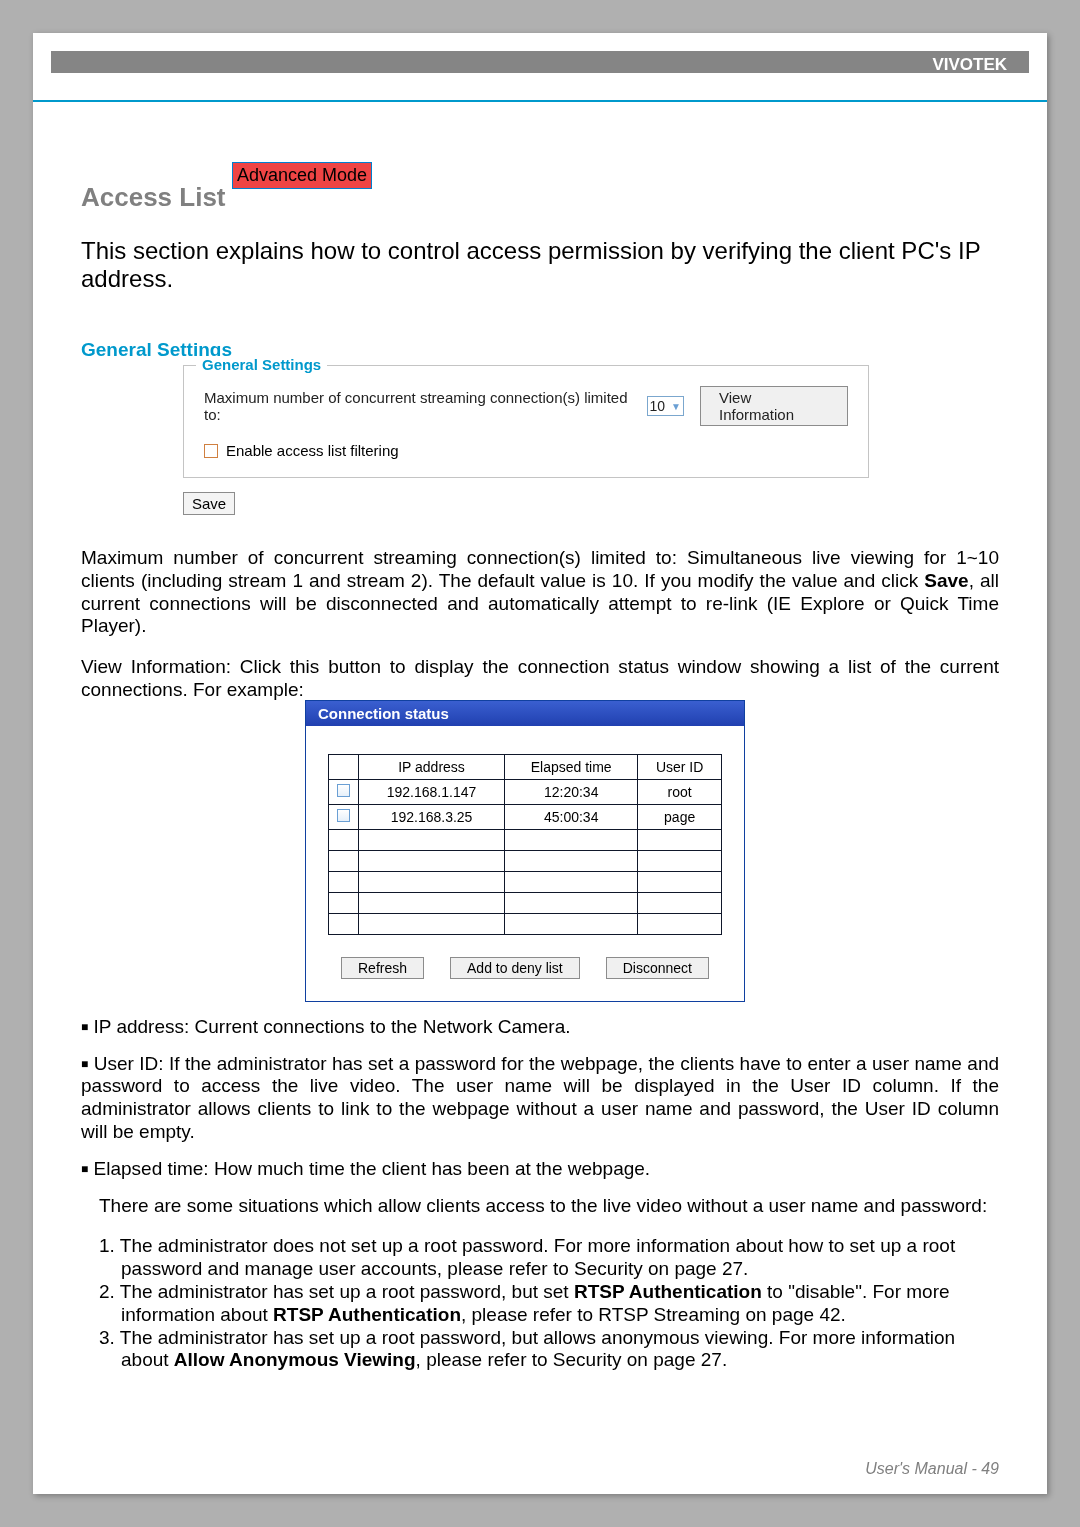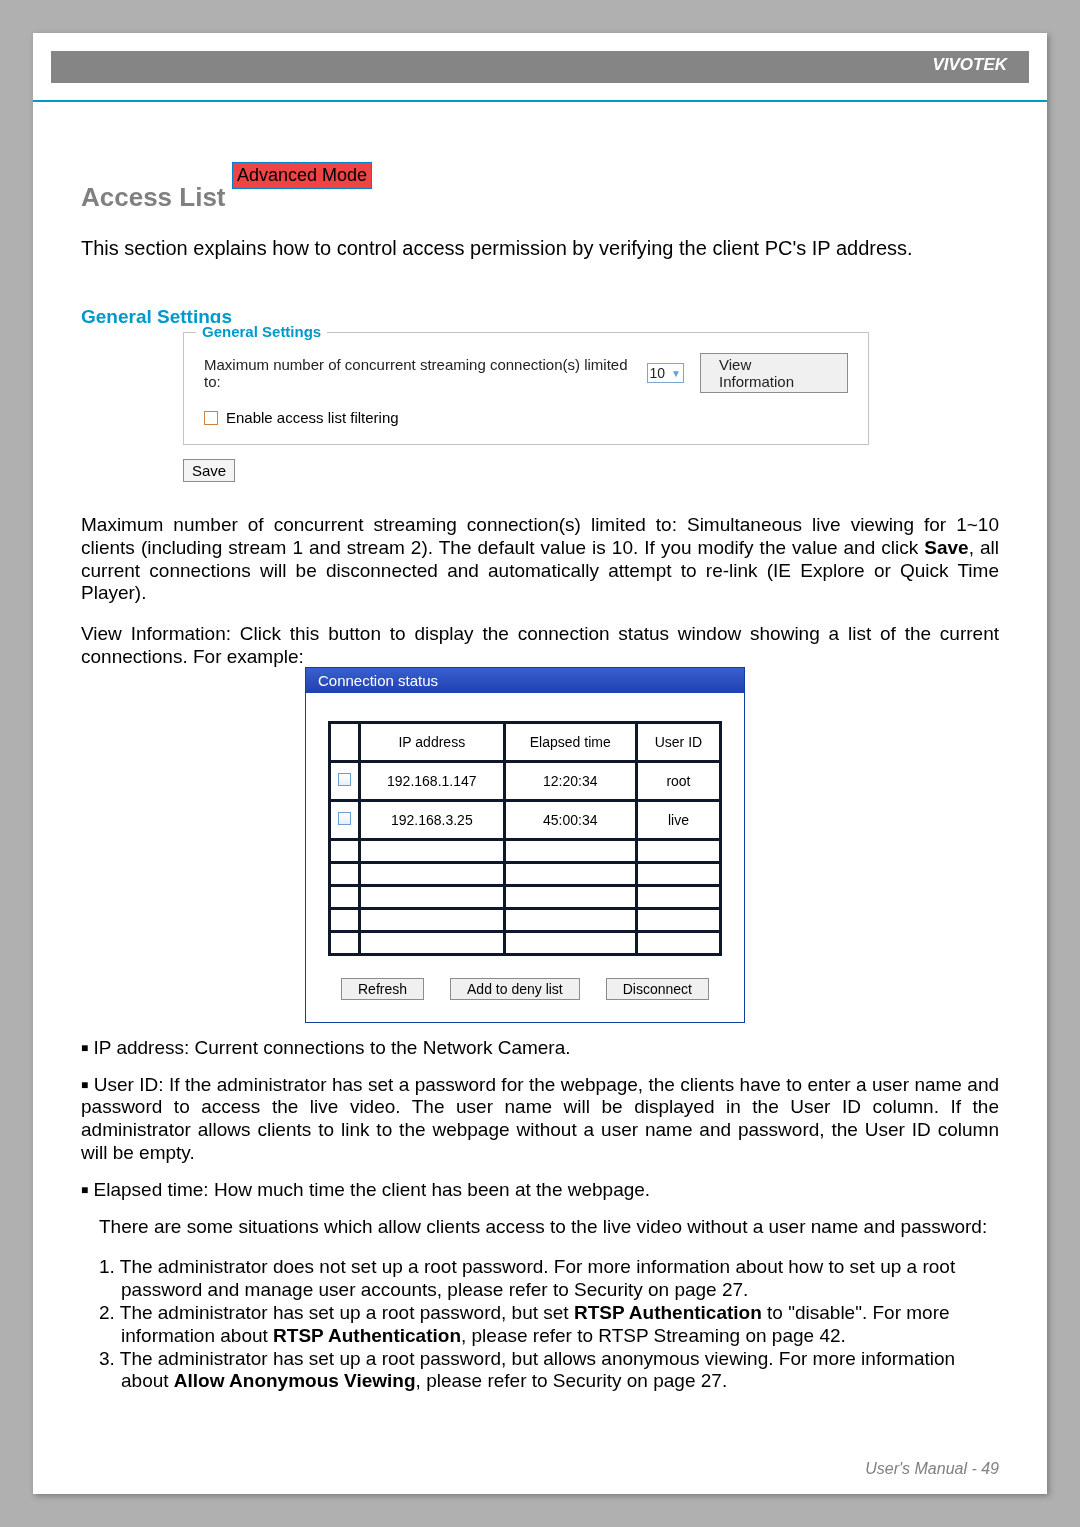--- a/index.html
+++ b/index.html
@@ -17,24 +17,23 @@
     width: 1014px;
     height: 1461px;
     background: #fff;
     box-shadow: 2px 2px 6px rgba(0,0,0,0.3);
   }
   .top-bar {
     position: absolute;
     top: 18px;
     left: 18px;
     right: 18px;
-    height: 32px;
+    height: 22px;
     background: #858585;
     color: #fff;
-    font-style: italic;
     font-weight: bold;
     font-size: 17px;
     text-align: right;
     padding-right: 22px;
     line-height: 28px;
   }
   .blue-line {
     position: absolute;
     top: 67px;
     left: 0;
@@ -59,21 +58,21 @@
   .badge {
     display: inline-block;
     background: #ef4444;
     color: #000;
     border: 1px solid #0080d0;
     font-size: 18px;
     padding: 2px 4px;
     vertical-align: middle;
     margin-left: 2px;
   }
-  .intro { font-size: 20px; color: #000; margin-top: 24px; }
+  .intro { font-size: 24px; color: #000; margin-top: 24px; }
   .sect-h {
     color: #0099cc;
     font-weight: bold;
     font-size: 19px;
     margin-top: 46px;
   }
   .fieldset-wrap { margin-left: 102px; margin-top: 4px; margin-right: 130px; }
   .gs-box {
     border: 1px solid #c4c4c4;
     position: relative;
@@ -125,31 +124,31 @@
   .conn-panel {
     width: 440px;
     border: 1px solid #1040a0;
     margin-left: 224px;
     margin-top: -2px;
   }
   .conn-header {
     background: #1f3fb4;
     background: linear-gradient(#3a5fd0, #2040b0);
     color: #fff;
-    font-weight: normal;
+    font-weight: bold;
     font-size: 15px;
     padding: 4px 12px;
   }
   .conn-body { background: #fff; padding: 28px 22px 22px 22px; }
   table.ct { border-collapse: collapse; width: 100%; font-size: 14px; }
   table.ct th, table.ct td {
-    border: 3px solid #0f172a;
+    border: 1px solid #0f172a;
     text-align: center;
     height: 21px;
-    padding: 10px 4px;
+    padding: 4px 4px;
   }
   table.ct th { font-weight: normal; }
   .cb2 {
     width: 13px; height: 13px;
     border: 1px solid #6a9fd4;
     background: linear-gradient(#fff,#e6f0fa);
     display: inline-block;
   }
   .conn-btns { margin-top: 22px; display: flex; gap: 26px; justify-content: center; }
   .conn-btns .b {
@@ -234,21 +233,21 @@
           <tr>
             <td><span class="cb2"></span></td>
             <td>192.168.1.147</td>
             <td>12:20:34</td>
             <td>root</td>
           </tr>
           <tr>
             <td><span class="cb2"></span></td>
             <td>192.168.3.25</td>
             <td>45:00:34</td>
-            <td>live</td>
+            <td>page</td>
           </tr>
           <tr>
                 <td></td>
                 <td></td>
                 <td></td>
                 <td></td>
               </tr>
           <tr>
                 <td></td>
                 <td></td>

